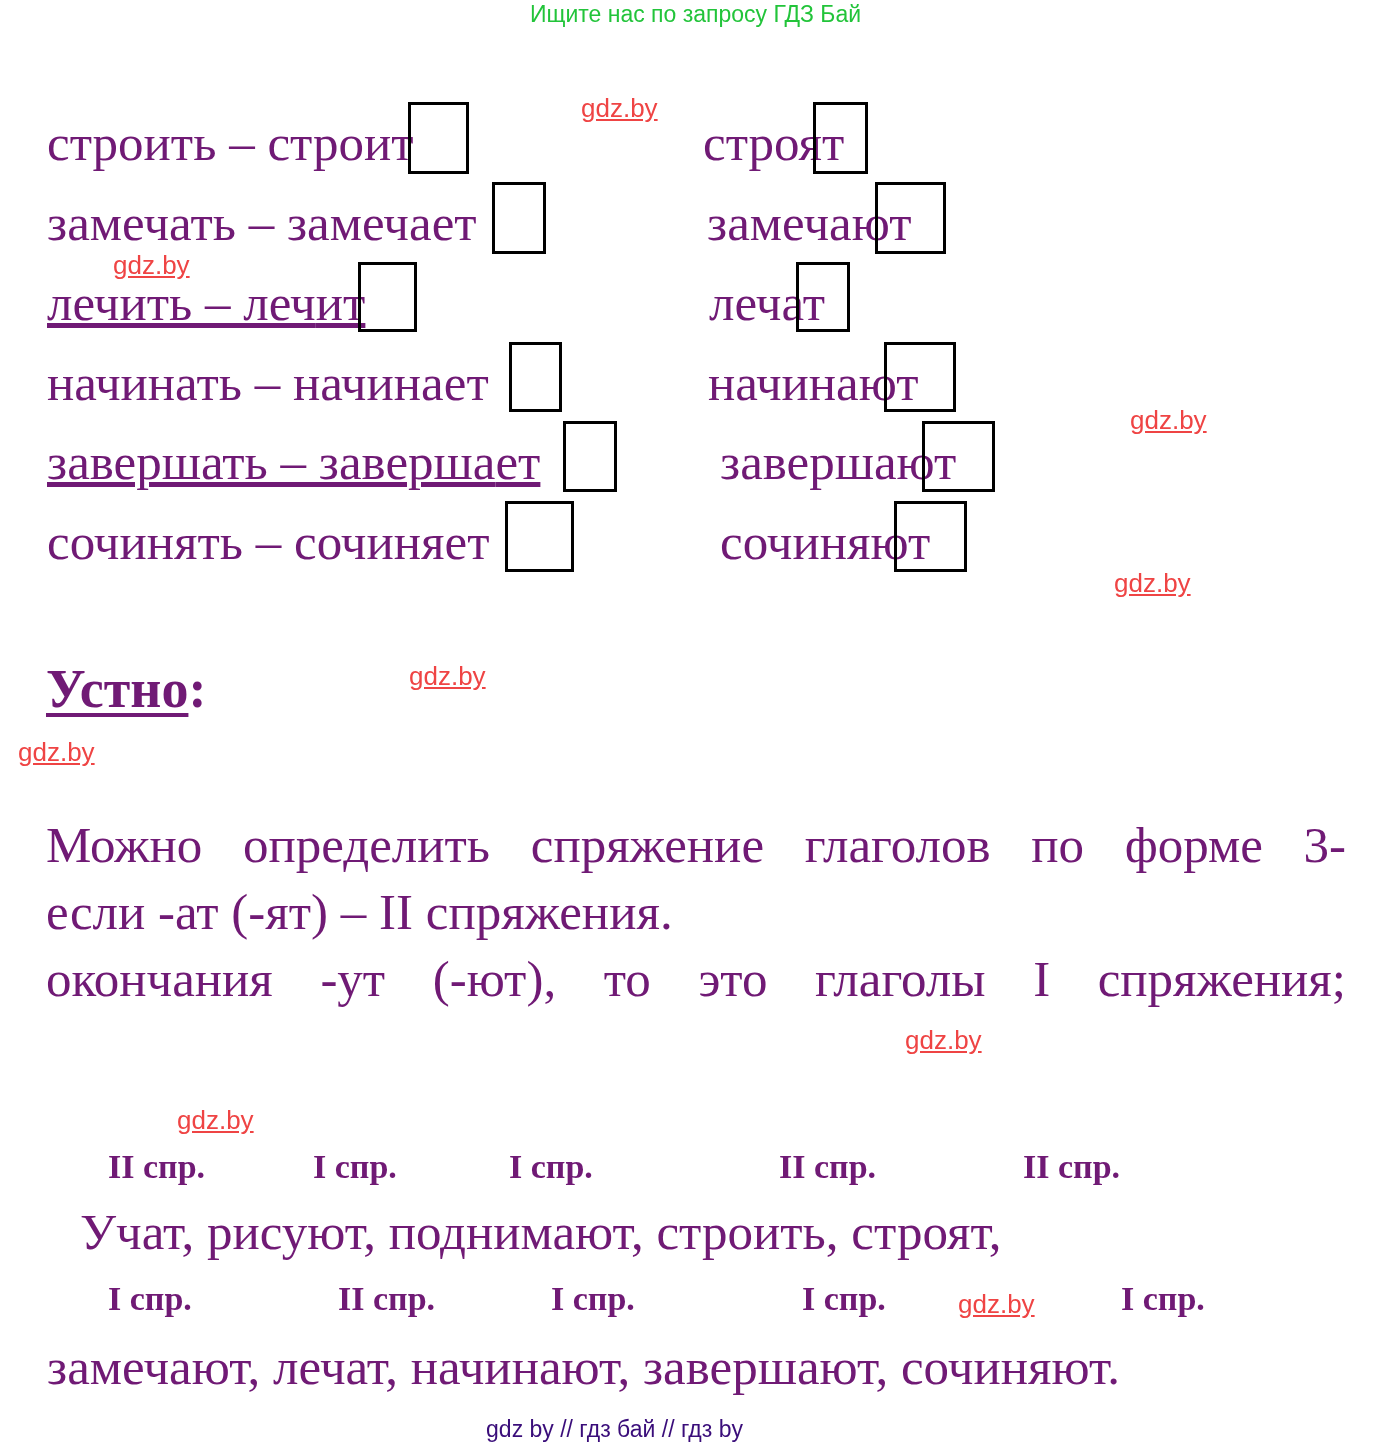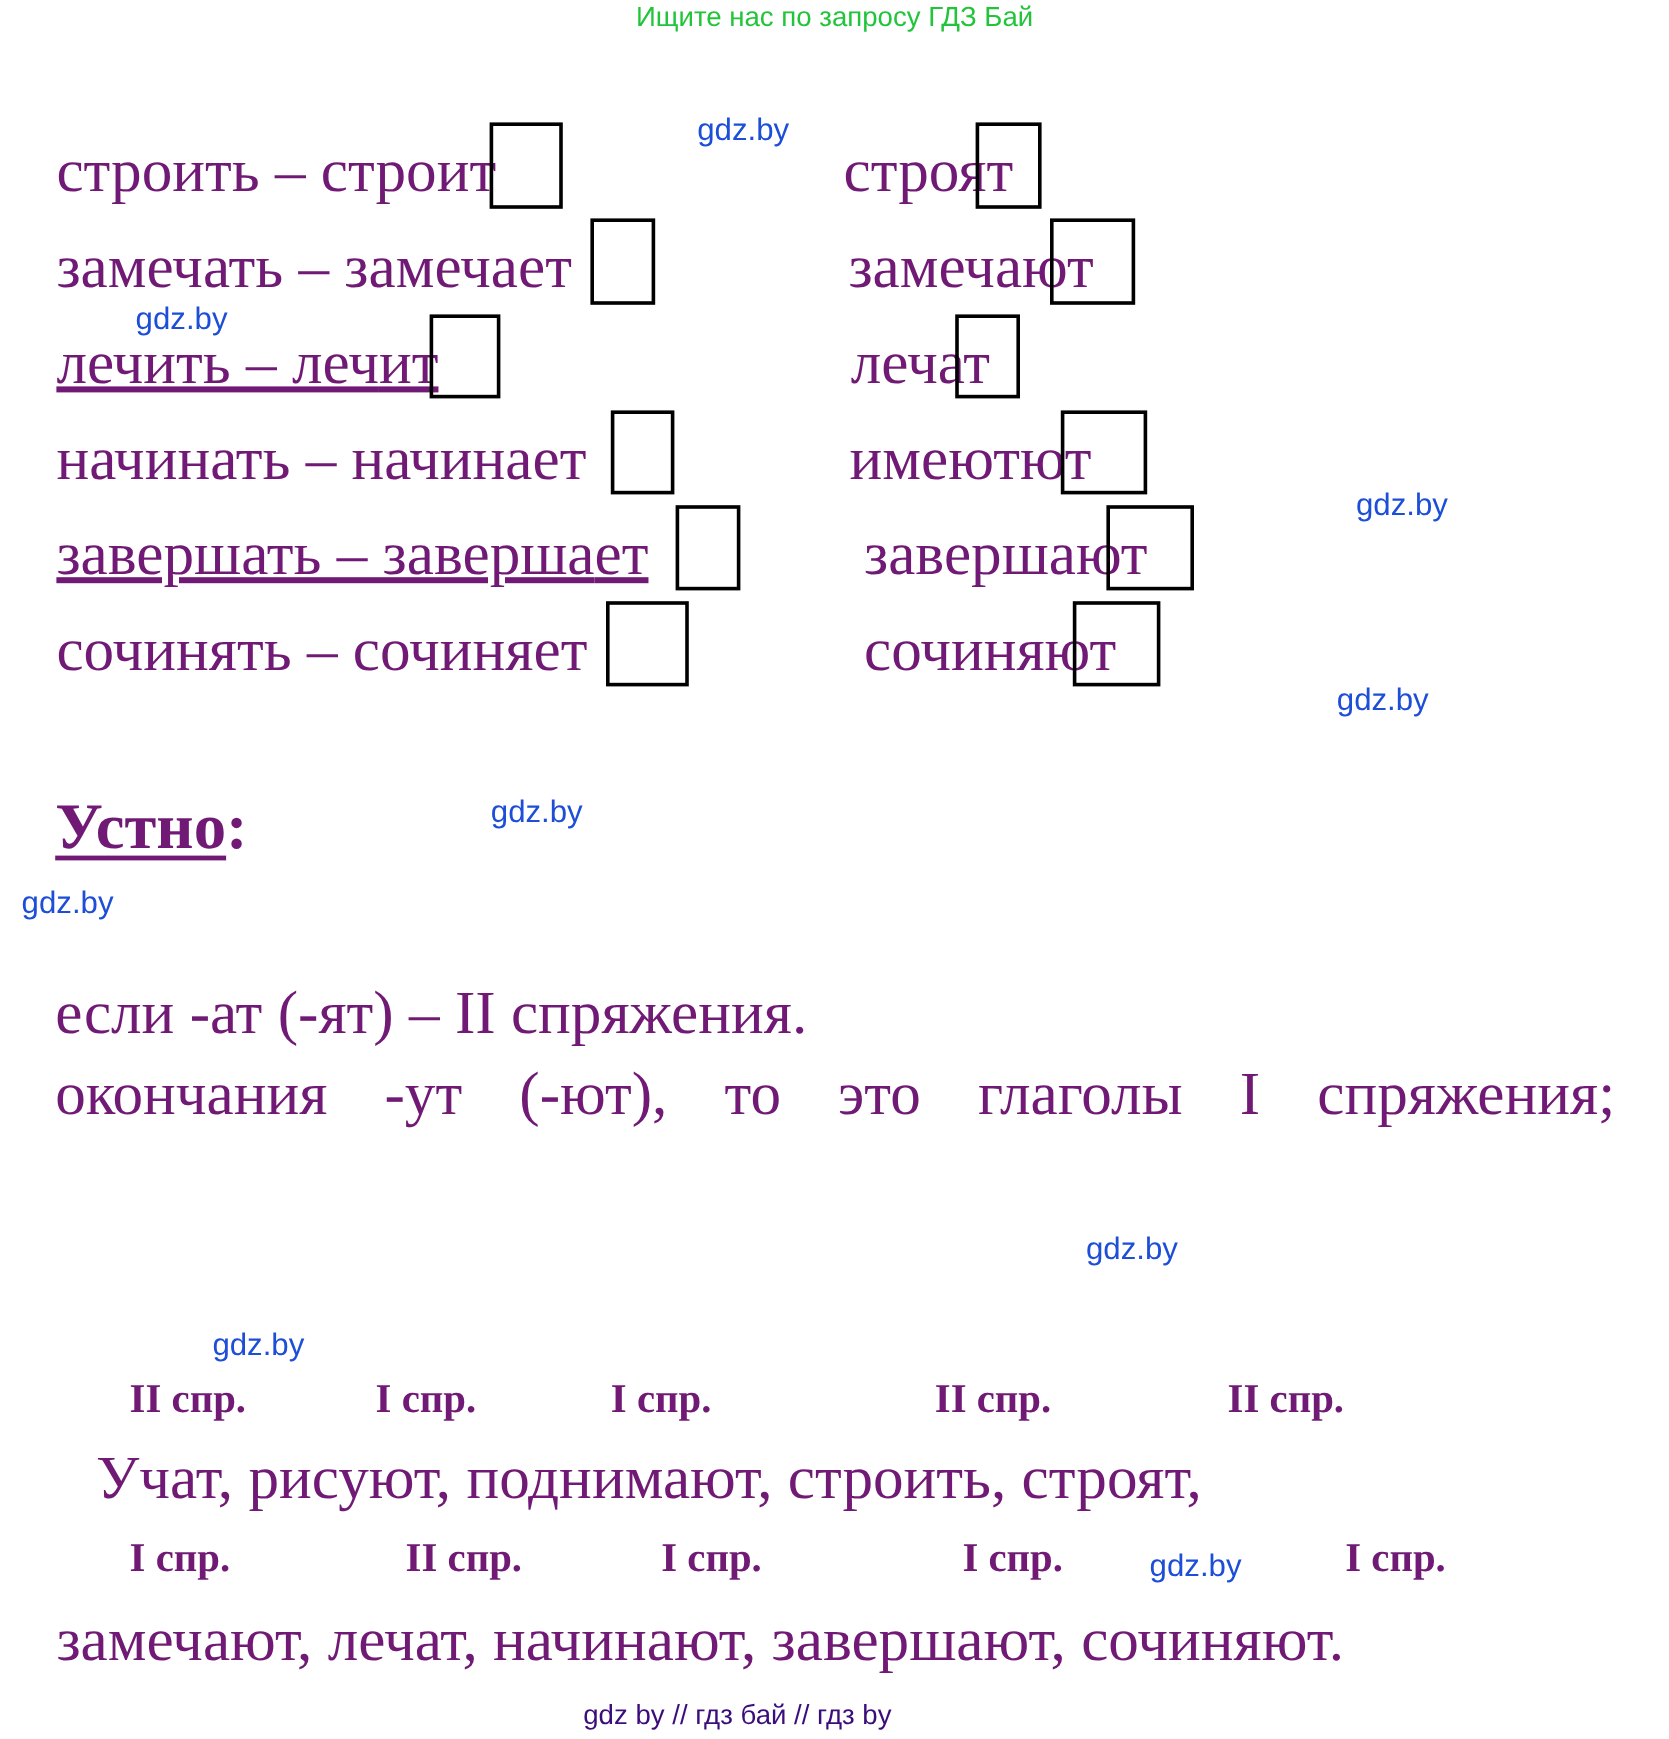--- a/index.html
+++ b/index.html
@@ -3,21 +3,21 @@
 <meta charset="utf-8">
 <style>
   html, body { margin: 0; padding: 0; background: #ffffff; }
   body { width: 1391px; height: 1449px; position: relative; overflow: hidden; }
   .abs { position: absolute; white-space: nowrap; }
   .serif { font-family: "Liberation Serif", "DejaVu Serif", serif; color: #701a75; }
   .sans { font-family: "Liberation Sans", "DejaVu Sans", sans-serif; }
   .top-banner { left: 0; width: 1391px; top: 1px; text-align: center; font-size: 23px; color: #22c43a; }
   .word { font-size: 51px; line-height: 1; }
   .box { position: absolute; border: 3px solid #000; box-sizing: border-box; }
-  .wm { font-size: 26px; color: #1d4ed8; }
+  .wm { font-size: 26px; color: #ef4444; text-decoration: underline; }
   .heading { font-size: 54px; font-weight: bold; left: 46px; top: 658px; }
   .heading .u { text-decoration: underline; text-decoration-thickness: 4px; text-underline-offset: 6px; }
   .para { left: 46px; top: 812px; width: 1300px; font-size: 51px; line-height: 67px; text-align: justify; white-space: normal; }
   .para .line { display: block; text-align-last: justify; }
   .para .line.last { text-align-last: left; }
   .lbl { font-size: 34px; font-weight: bold; }
   .sentence { font-size: 51px; }
   .footer { left: 0; width: 1229px; top: 1416px; text-align: center; font-size: 23px; color: #3a0d7a; }
 </style>
 </head>
@@ -64,39 +64,40 @@
   <span>замеча</span><span>ют</span>
 </div>
 <div class="box" style="left:875px; top:182px; width:71px; height:72px;"></div>
 
 <div class="abs serif word" style="left:709px; top:278px;">
   <span>леч</span><span>ат</span>
 </div>
 <div class="box" style="left:796px; top:262px; width:54px; height:70px;"></div>
 
 <div class="abs serif word" style="left:708px; top:358px;">
-  <span>имеют</span><span>ют</span>
+  <span>начина</span><span>ют</span>
 </div>
 <div class="box" style="left:884px; top:342px; width:72px; height:70px;"></div>
 
 <div class="abs serif word" style="left:720px; top:437px;">
   <span>заверша</span><span>ют</span>
 </div>
 <div class="box" style="left:922px; top:421px; width:73px; height:71px;"></div>
 
 <div class="abs serif word" style="left:720px; top:517px;">
   <span>сочиня</span><span>ют</span>
 </div>
 <div class="box" style="left:894px; top:501px; width:73px; height:71px;"></div>
 
 <div class="abs serif heading">
   <span class="u">Устно</span><span>:</span>
 </div>
 
 <div class="abs serif para">
+  <span class="line">Можно определить спряжение глаголов по форме 3-</span>
   <span class="line last">если -ат (-ят) – II спряжения.</span>
   <span class="line">окончания   -ут (-ют), то это глаголы I спряжения;</span>
 </div>
 
 <div class="abs serif lbl" style="left:108px; top:1148px;">II спр.</div>
 <div class="abs serif lbl" style="left:313px; top:1148px;">I спр.</div>
 <div class="abs serif lbl" style="left:509px; top:1148px;">I спр.</div>
 <div class="abs serif lbl" style="left:779px; top:1148px;">II спр.</div>
 <div class="abs serif lbl" style="left:1023px; top:1148px;">II спр.</div>
 

